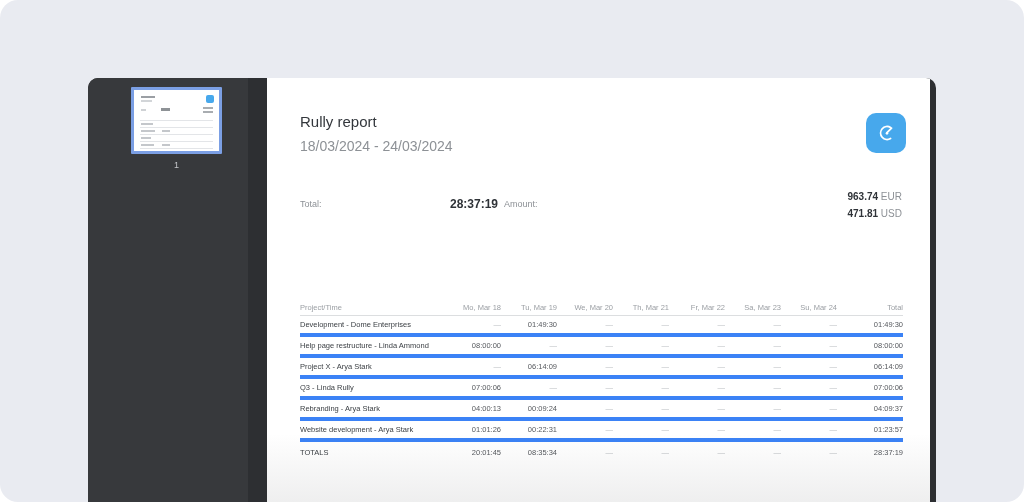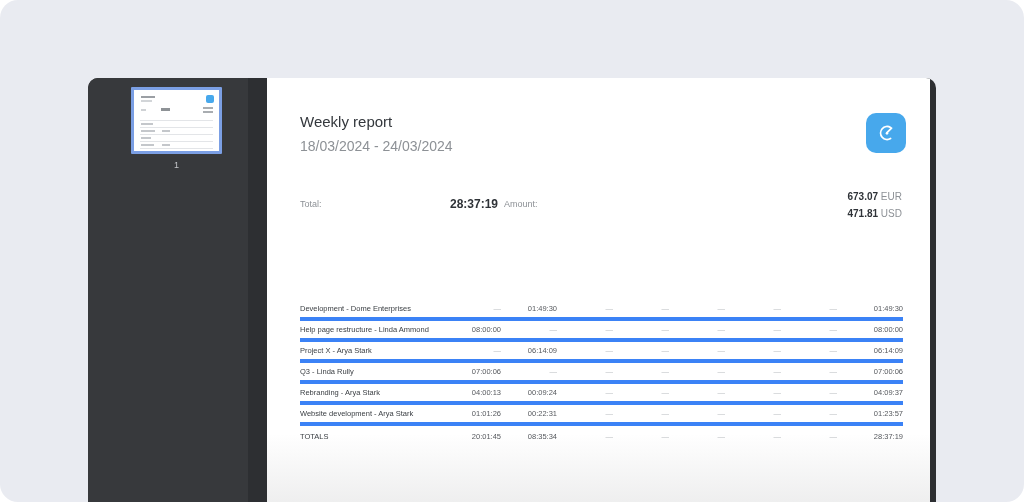--- a/index.html
+++ b/index.html
@@ -101,40 +101,51 @@
           <div class="t-line" style="top:51px"></div>
           <div class="t-cell" style="left:7px;top:54px;width:13px"></div>
           <div class="t-cell" style="left:28px;top:54px"></div>
           <div class="t-line" style="top:58px"></div>
         </div>
         <div class="thumb-num">1</div>
       </div>
     </div>
 
     <div class="page">
-      <div class="doc-title">Weekly report</div>
+      <div class="doc-title">Rully report</div>
       <div class="doc-date">18/03/2024 - 24/03/2024</div>
 
       <div class="logo" style="background: rgb(71, 168, 236);">
         <svg width="26" height="26" viewBox="0 0 40 40">
           <path d="M 27 11.5 A 10 10 0 1 0 27 28.5" fill="none" stroke="#ffffff" stroke-width="2.8" stroke-linecap="round"></path>
           <line x1="21.5" y1="19.5" x2="28.5" y2="12.5" stroke="#ffffff" stroke-width="2.8" stroke-linecap="round"></line>
           <circle cx="21.5" cy="20.5" r="2" fill="#ffffff"></circle>
         </svg>
       </div>
 
       <div class="summary-label" style="left:33px; top:121px;">Total:</div>
       <div class="summary-value" style="left:183px; top:119px;">28:37:19</div>
       <div class="summary-label" style="left:237px; top:121px;text-align:center;">Amount:</div>
       <div class="amounts">
-          <div class="amt-line"><span class="amt-val">673.07</span><span class="amt-cur"> EUR</span></div>
+          <div class="amt-line"><span class="amt-val">963.74</span><span class="amt-cur"> EUR</span></div>
           <div class="amt-line"><span class="amt-val">471.81</span><span class="amt-cur"> USD</span></div>
         </div>
 
       <div class="rtable">
+        <div class="trow head">
+            <div class="cell first">Project/Time</div>
+            <div class="cell">Mo, Mar 18</div>
+            <div class="cell">Tu, Mar 19</div>
+            <div class="cell">We, Mar 20</div>
+            <div class="cell">Th, Mar 21</div>
+            <div class="cell">Fr, Mar 22</div>
+            <div class="cell">Sa, Mar 23</div>
+            <div class="cell">Su, Mar 24</div>
+            <div class="cell">Total</div>
+          </div>
         <div id="tbody">
             <div class="trow body">
               <div class="cell first">Development - Dome Enterprises</div>
               <div class="cell dash">—</div>
               <div class="cell">01:49:30</div>
               <div class="cell dash">—</div>
               <div class="cell dash">—</div>
               <div class="cell dash">—</div>
               <div class="cell dash">—</div>
               <div class="cell dash">—</div>

